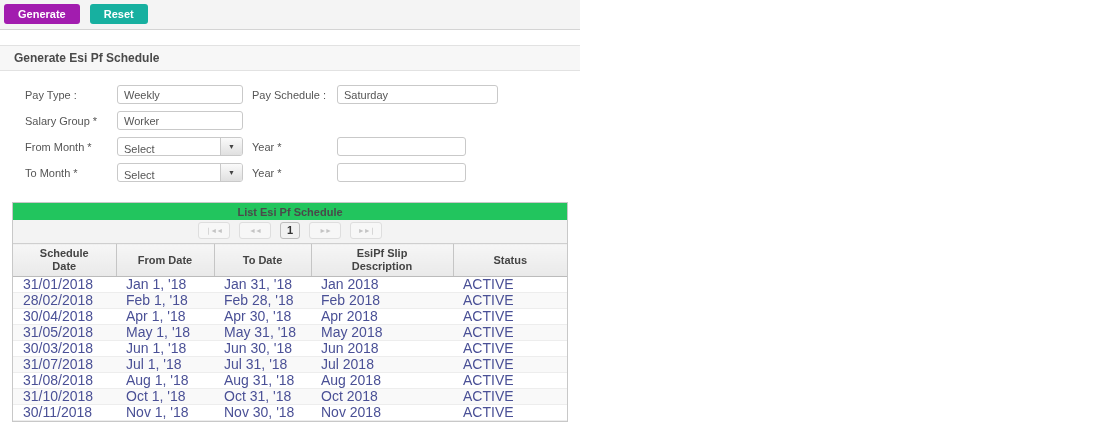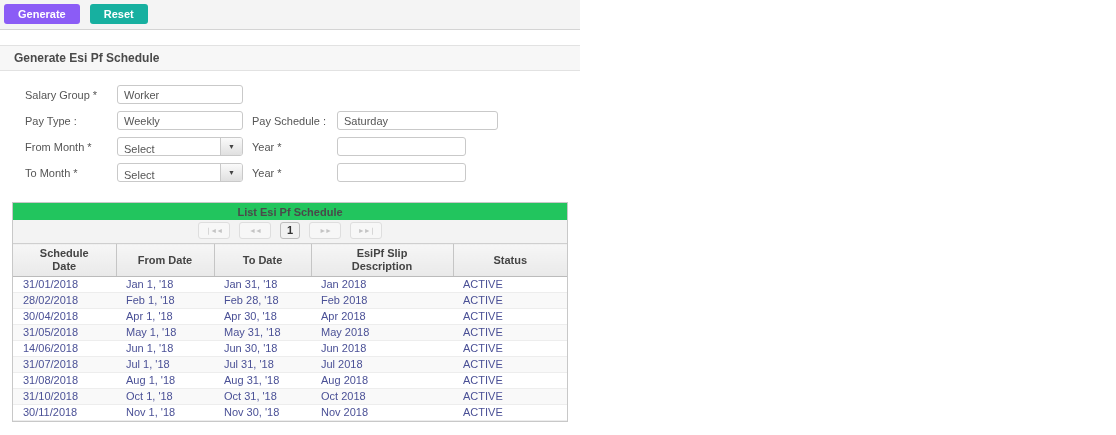--- a/index.html
+++ b/index.html
@@ -5,21 +5,21 @@
   * { margin:0; padding:0; box-sizing:border-box; }
   html,body { width:1116px; height:435px; overflow:hidden; background:#ffffff;
     font-family:"Liberation Sans","DejaVu Sans",sans-serif; font-size:11px; color:#555; }
   .content { width:580px; }
 
   
   .toolbar { background:#f4f4f4; padding:4px 0 5px 4px; border-bottom:1px solid #d4d4d4; }
   .btn { display:inline-block; border:none; border-radius:3px; color:#fff; font-weight:bold;
     font-size:11px; padding:4px 14px; margin-right:7px; cursor:pointer;
     font-family:"Liberation Sans","DejaVu Sans",sans-serif; }
-  .btn-generate { background:#8b5cf6; }
+  .btn-generate { background:#a21caf; }
   .btn-reset { background:#17b0a0; }
 
   
   .panel-header { margin-top:15px; background:#f7f7f7; border-top:1px solid #e2e2e2;
     border-bottom:1px solid #e2e2e2; padding:5px 14px; font-weight:bold; font-size:12px; color:#4a4a4a; }
 
   
   .form { padding:14px 0 0 25px; }
   .frow { display:flex; align-items:center; margin-bottom:7px; height:19px; }
   .flabel { width:92px; color:#555; flex:none; }
@@ -47,48 +47,48 @@
   .pg-page { display:inline-block; width:20px; height:17px; line-height:15px; margin:0 3px;
     background:#f1f1f1; border:1px solid #bdbdbd; border-radius:3px; color:#333;
     font-size:11px; font-weight:bold; text-align:center; vertical-align:middle; cursor:pointer; }
 
   table { border-collapse:collapse; width:554px; table-layout:fixed; }
   col.c1{width:103px} col.c2{width:98px} col.c3{width:97px} col.c4{width:142px} col.c5{width:114px}
   th { background:linear-gradient(#f6f6f6,#e9e9e9); border-top:1px solid #cfcfcf;
     border-bottom:1px solid #bbbbbb; border-left:1px solid #c5c5c5; font-size:11px; font-weight:bold;
     color:#444; text-align:center; padding:3px 2px; line-height:13px; white-space:pre-line; }
   th:first-child { border-left:none; }
-  td { color:#4a5096; font-size:11px; padding:1px 2px 1px 10px; line-height:13px;
+  td { color:#4a5096; font-size:14px; padding:1px 2px 1px 10px; line-height:13px;
     border-bottom:1px solid #ededed; text-align:left; white-space:nowrap; overflow:hidden;margin-top:24px; }
   tbody tr:nth-child(even) td { background:#f9f9f9; }
 </style>
 </head>
 <body>
 
 <div class="content">
 
   <div class="toolbar">
     <button class="btn btn-generate">Generate</button>
     <button class="btn btn-reset">Reset</button>
   </div>
 
   <div class="panel-header">Generate Esi Pf Schedule</div>
 
   <div class="form">
 
     <div class="frow">
-      <span class="flabel">Salary Group *</span>
-      <input class="tbox w-main" type="text" value="Worker" style="">
-    </div>
-
-    <div class="frow">
       <span class="flabel">Pay Type :</span>
       <input class="tbox w-main" type="text" value="Weekly" style="">
       <span class="flabel2">Pay Schedule :</span>
       <input class="tbox w-wide" type="text" value="Saturday" style="">
+    </div>
+
+    <div class="frow">
+      <span class="flabel">Salary Group *</span>
+      <input class="tbox w-main" type="text" value="Worker" style="">
     </div>
 
     <div class="frow">
       <span class="flabel">From Month *</span>
       <div class="dropdown">
         <span class="dd-label">Select</span>
         <span class="dd-btn">▼</span>
       </div>
       <span class="flabel2">Year *</span>
       <input class="tbox w-year" type="text" value="" style="">
@@ -158,21 +158,21 @@
           <td>ACTIVE</td>
         </tr>
           <tr>
           <td>31/05/2018</td>
           <td>May 1, '18</td>
           <td>May 31, '18</td>
           <td>May 2018</td>
           <td>ACTIVE</td>
         </tr>
           <tr>
-          <td>14/06/2018</td>
+          <td>30/03/2018</td>
           <td>Jun 1, '18</td>
           <td>Jun 30, '18</td>
           <td>Jun 2018</td>
           <td>ACTIVE</td>
         </tr>
           <tr>
           <td>31/07/2018</td>
           <td>Jul 1, '18</td>
           <td>Jul 31, '18</td>
           <td>Jul 2018</td>

